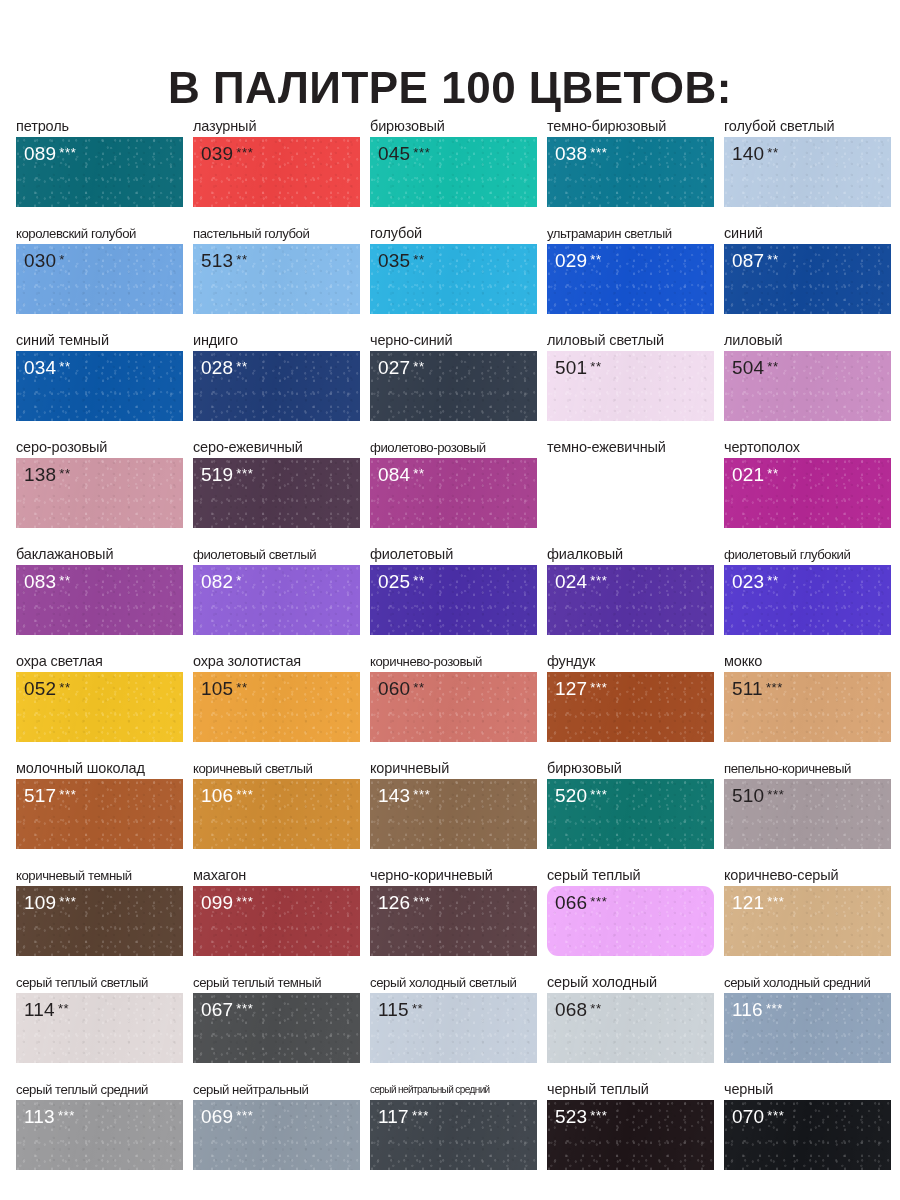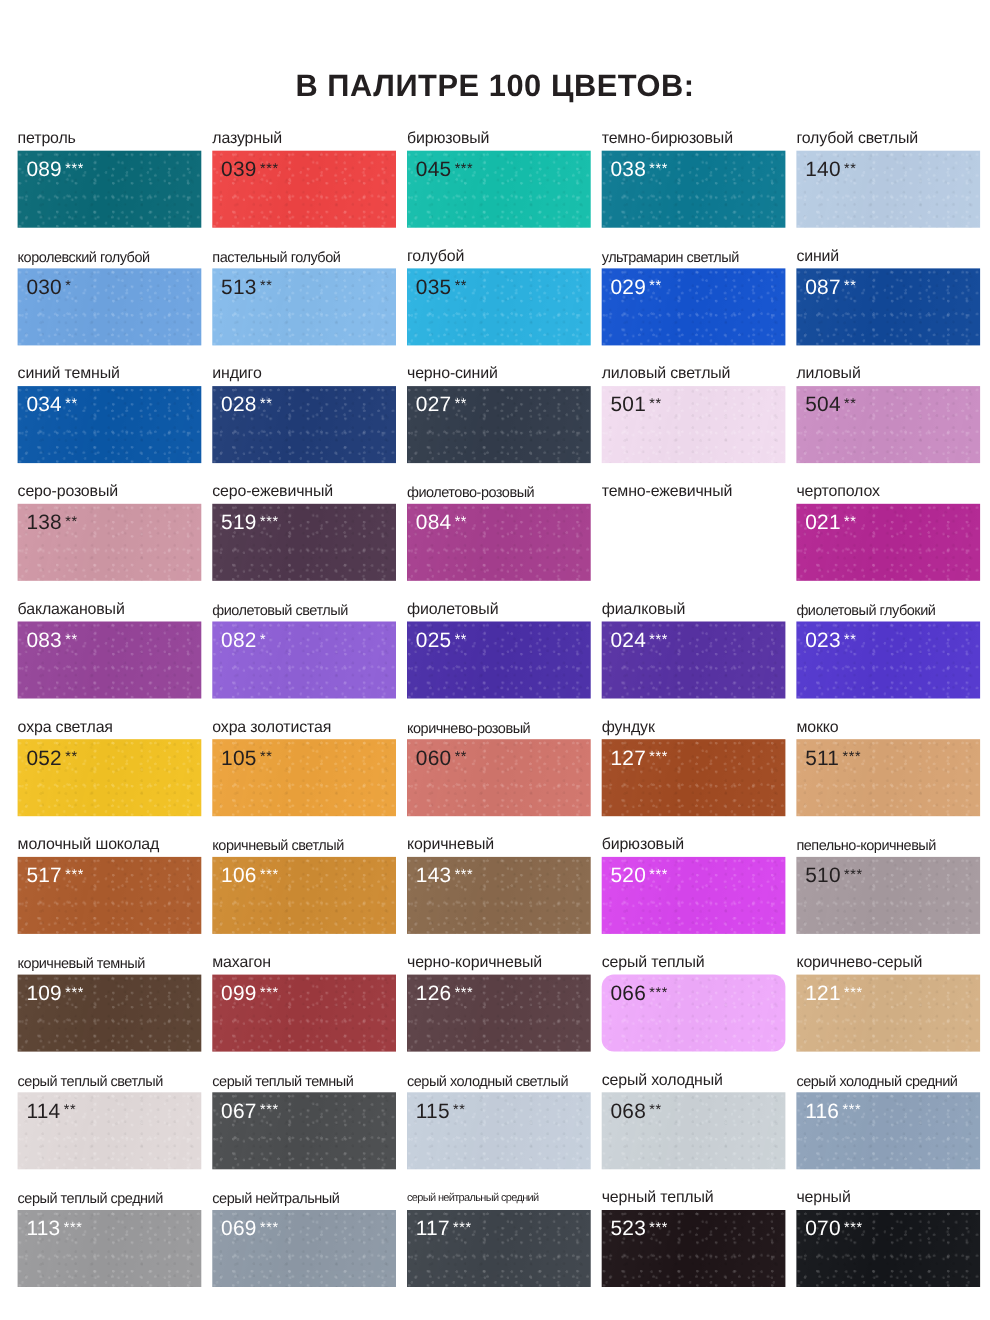--- a/index.html
+++ b/index.html
@@ -22,21 +22,21 @@
     height: 1200px;
     box-sizing: border-box;
   }
 
   .page-title {
     position: absolute;
     left: 0;
     top: 36px;
     width: 900px;
     text-align: center;
-    font-size: 28px;
+    font-size: 44px;
     line-height: 46px;
     font-weight: 700;
     letter-spacing: 0.5px;
     color: #231f20;
     white-space: nowrap;
   }
 
   .palette-grid {
     position: absolute;
     left: 16px;
@@ -324,21 +324,21 @@
         </div>
       </div>
       <div class="swatch-cell">
         <span class="swatch-name">коричневый</span>
         <div class="swatch-chip" style="background-color: rgb(138, 106, 77);">
           <div class="swatch-code code-light"><span>143</span><span class="stars">***</span></div>
         </div>
       </div>
       <div class="swatch-cell">
         <span class="swatch-name">бирюзовый</span>
-        <div class="swatch-chip" style="background-color: #d946ef; padding-left: 45px;">
+        <div class="swatch-chip" style="background-color: #0f766e; padding-left: 45px;">
           <div class="swatch-code code-light"><span>520</span><span class="stars">***</span></div>
         </div>
       </div>
       <div class="swatch-cell">
         <span class="swatch-name tight">пепельно-коричневый</span>
         <div class="swatch-chip" style="background-color: rgb(167, 155, 160);">
           <div class="swatch-code code-dark"><span>510</span><span class="stars">***</span></div>
         </div>
       </div>
       <div class="swatch-cell">

